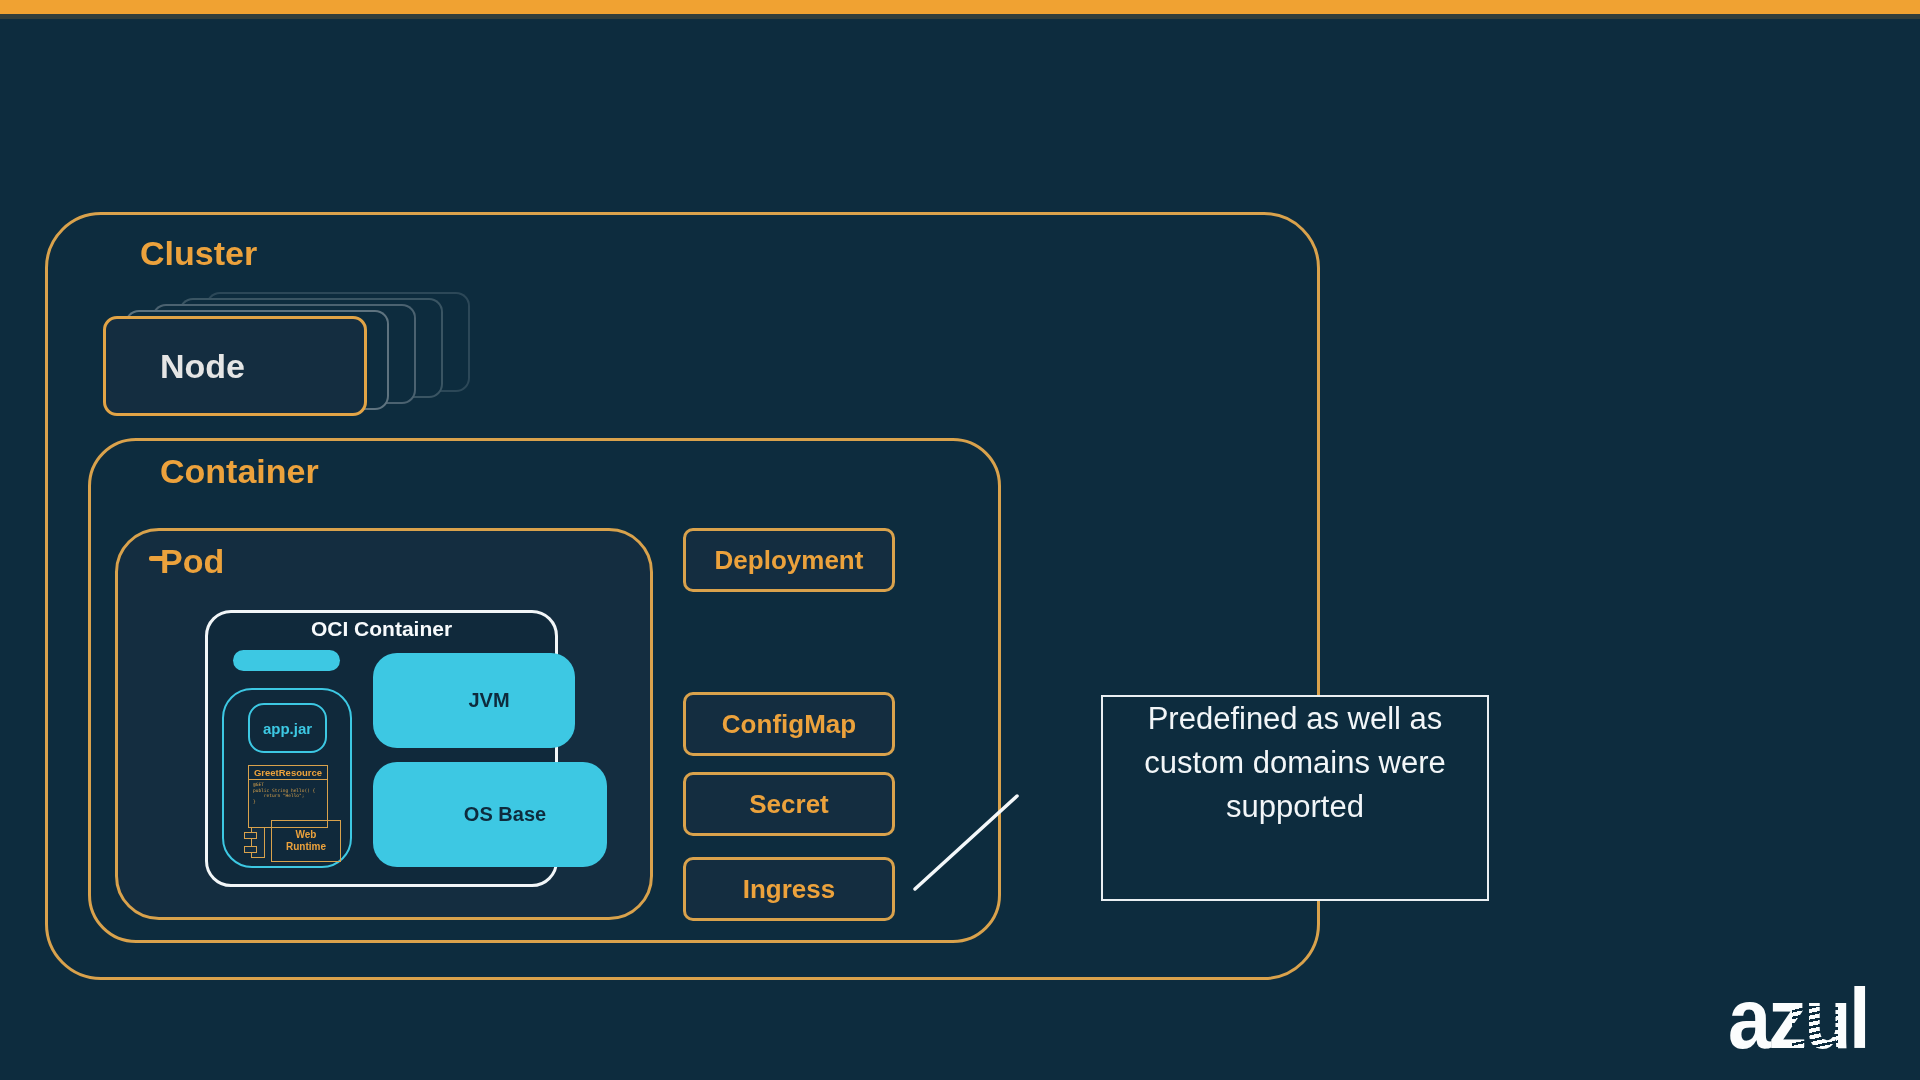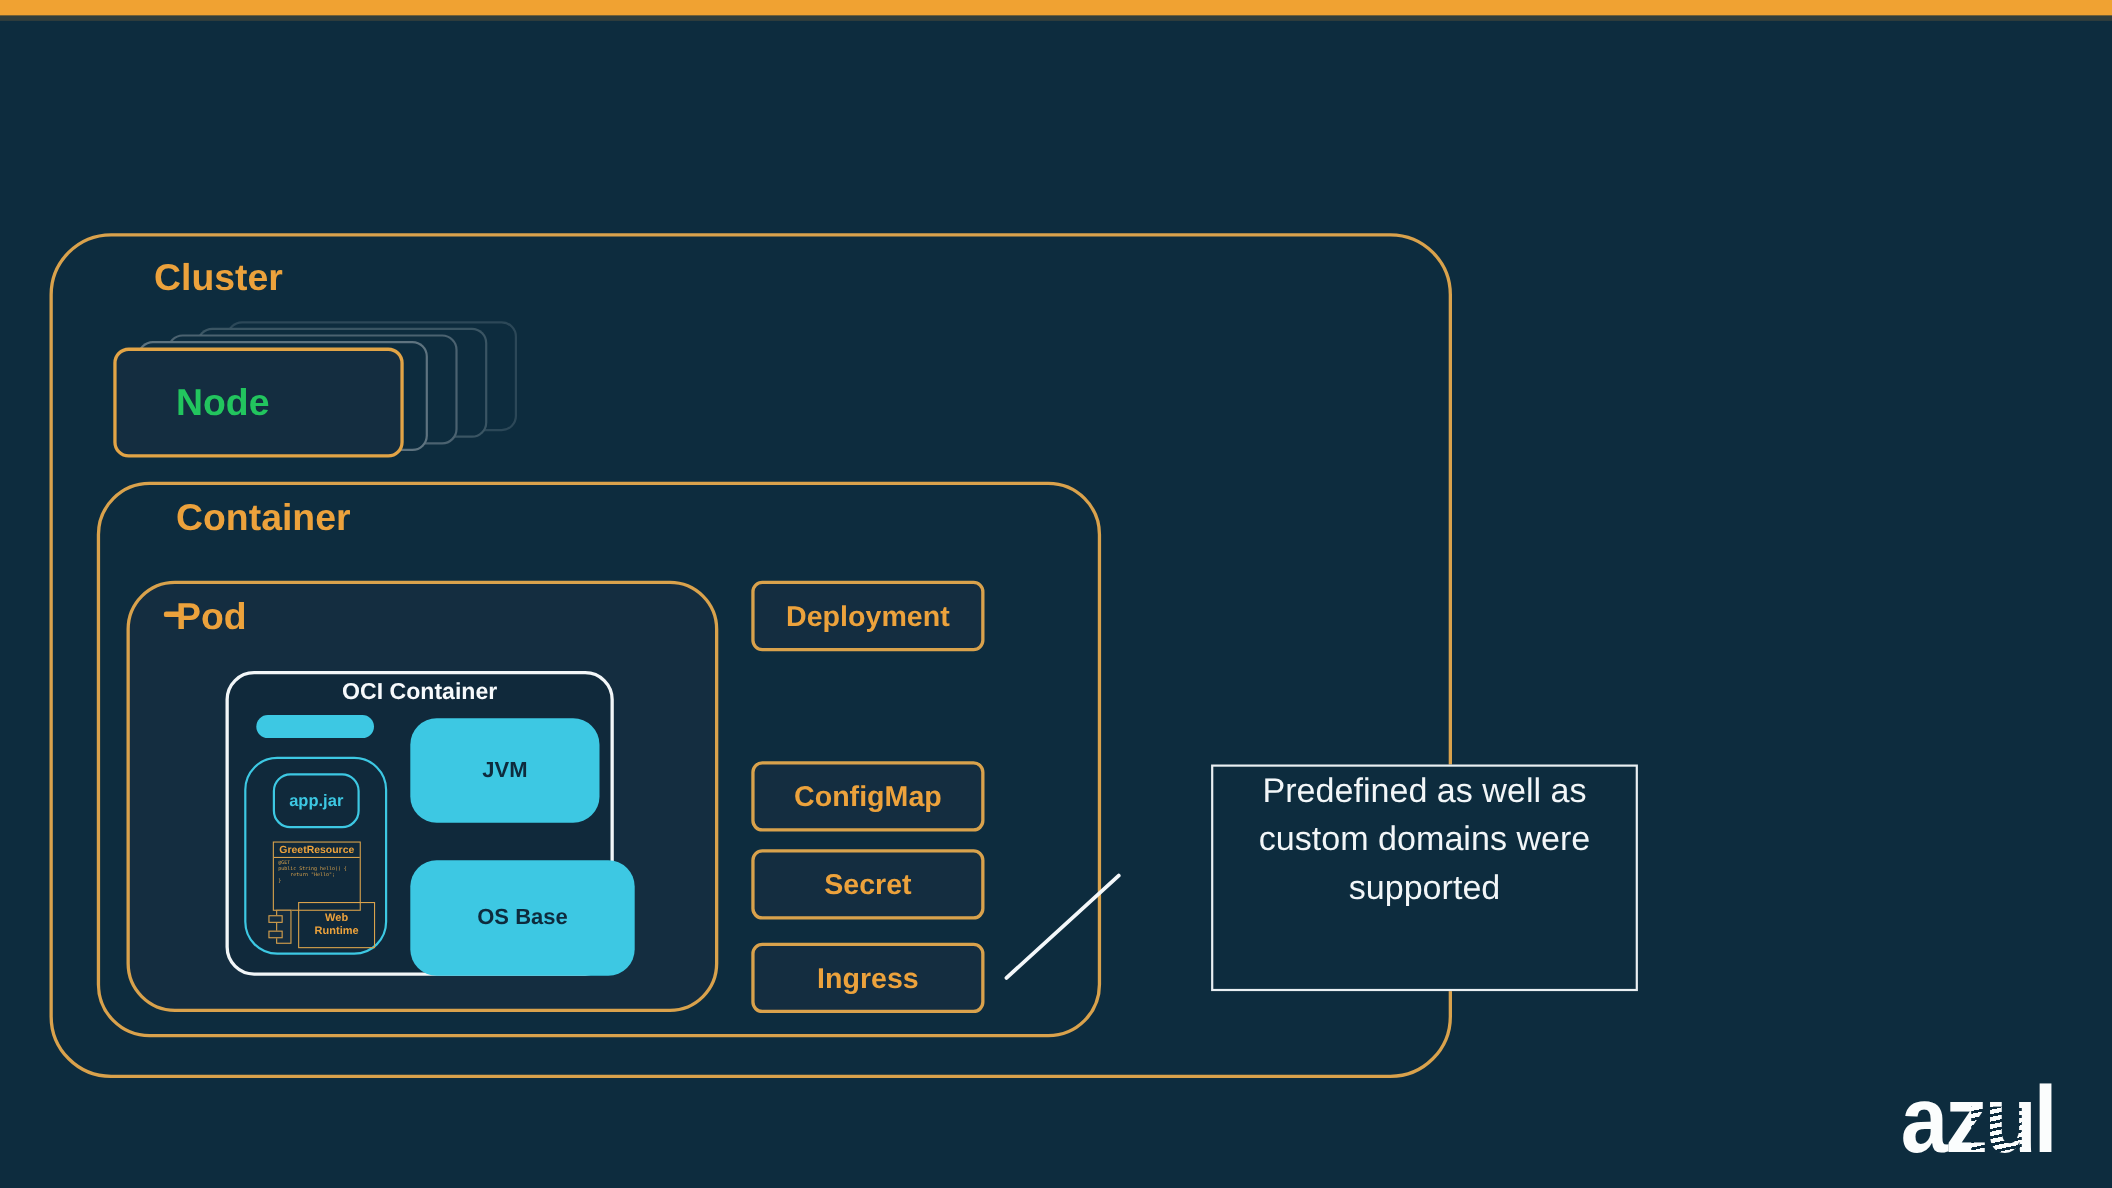--- a/index.html
+++ b/index.html
@@ -24,21 +24,21 @@
 
   
   .ghost{position:absolute;width:264px;height:100px;border-radius:14px;background:#0d2c3e;box-sizing:border-box;}
   .g1{left:125px;top:310px;border:2px solid rgba(148,163,172,0.60);z-index:14;}
   .g2{left:152px;top:304px;border:2px solid rgba(148,163,172,0.46);z-index:13;}
   .g3{left:179px;top:298px;border:2px solid rgba(148,163,172,0.34);z-index:12;}
   .g4{left:206px;top:292px;border:2px solid rgba(148,163,172,0.24);z-index:11;}
   .node{position:absolute;left:103px;top:316px;width:264px;height:100px;border-radius:14px;
     background:#142d40;border:3px solid #e2a446;box-sizing:border-box;z-index:15;
     display:flex;align-items:center;}
-  .node span{font-size:34px;font-weight:bold;color:#22c55e;padding-left:54px;}
+  .node span{font-size:34px;font-weight:bold;color:#e5e5e5;padding-left:54px;}
 
   
   .oci{position:absolute;left:205px;top:610px;width:353px;height:277px;border-radius:26px;
     border:3px solid #f2f6f8;background:#10293b;box-sizing:border-box;z-index:20;}
   .oci-title{position:absolute;left:205px;top:617px;width:353px;text-align:center;
     font-size:21px;font-weight:bold;color:#f7fafc;z-index:21;}
   .pill{position:absolute;left:233px;top:650px;width:107px;height:21px;border-radius:11px;background:#3dc8e3;z-index:21;}
   .appstack{position:absolute;left:222px;top:688px;width:130px;height:180px;border-radius:30px;
     border:2px solid #3dc8e3;box-sizing:border-box;z-index:21;}
   .appjar{position:absolute;left:248px;top:703px;width:79px;height:50px;border-radius:16px;
@@ -53,23 +53,23 @@
   .webrt{position:absolute;left:271px;top:820px;width:70px;height:42px;
     border:1.5px solid #d9a24c;box-sizing:border-box;z-index:22;
     display:flex;flex-direction:column;align-items:center;justify-content:center;}
   .webrt span{font-size:10px;font-weight:bold;color:#eca23c;line-height:12px;}
   .uml-main{position:absolute;left:251px;top:827px;width:14px;height:31px;
     border:1.5px solid #d9a24c;background:#142d40;box-sizing:border-box;z-index:23;}
   .uml-tab{position:absolute;width:13px;height:7px;border:1.5px solid #d9a24c;background:#142d40;box-sizing:border-box;z-index:24;}
   .uml-tab1{left:244px;top:832px;}
   .uml-tab2{left:244px;top:846px;}
   .cyanbox{position:absolute;border-radius:24px;background:#3dc8e3;z-index:21;
-    display:flex;align-items:center;justify-content:center;}
+    display:flex;align-items:center;justify-content:center;padding-left:30px;}
   .jvm{left:373px;top:653px;width:172px;height:95px;}
-  .osbase{left:373px;top:782px;width:204px;height:105px;}
+  .osbase{left:373px;top:762px;width:204px;height:105px;}
   .cyanbox span{font-size:20px;font-weight:bold;color:#0e2b3d;}
 
   
   .res{position:absolute;left:683px;width:212px;height:64px;border-radius:10px;
     border:3px solid #d9a24c;background:#142d40;box-sizing:border-box;
     display:flex;align-items:center;justify-content:center;z-index:20;}
   .res span{font-size:26px;font-weight:bold;color:#eca23c;}
   .res1{top:528px;} .res2{top:607px;} .res3{top:692px;} .res4{top:772px;align-items:center;} .res5{top:857px;}
 
   

